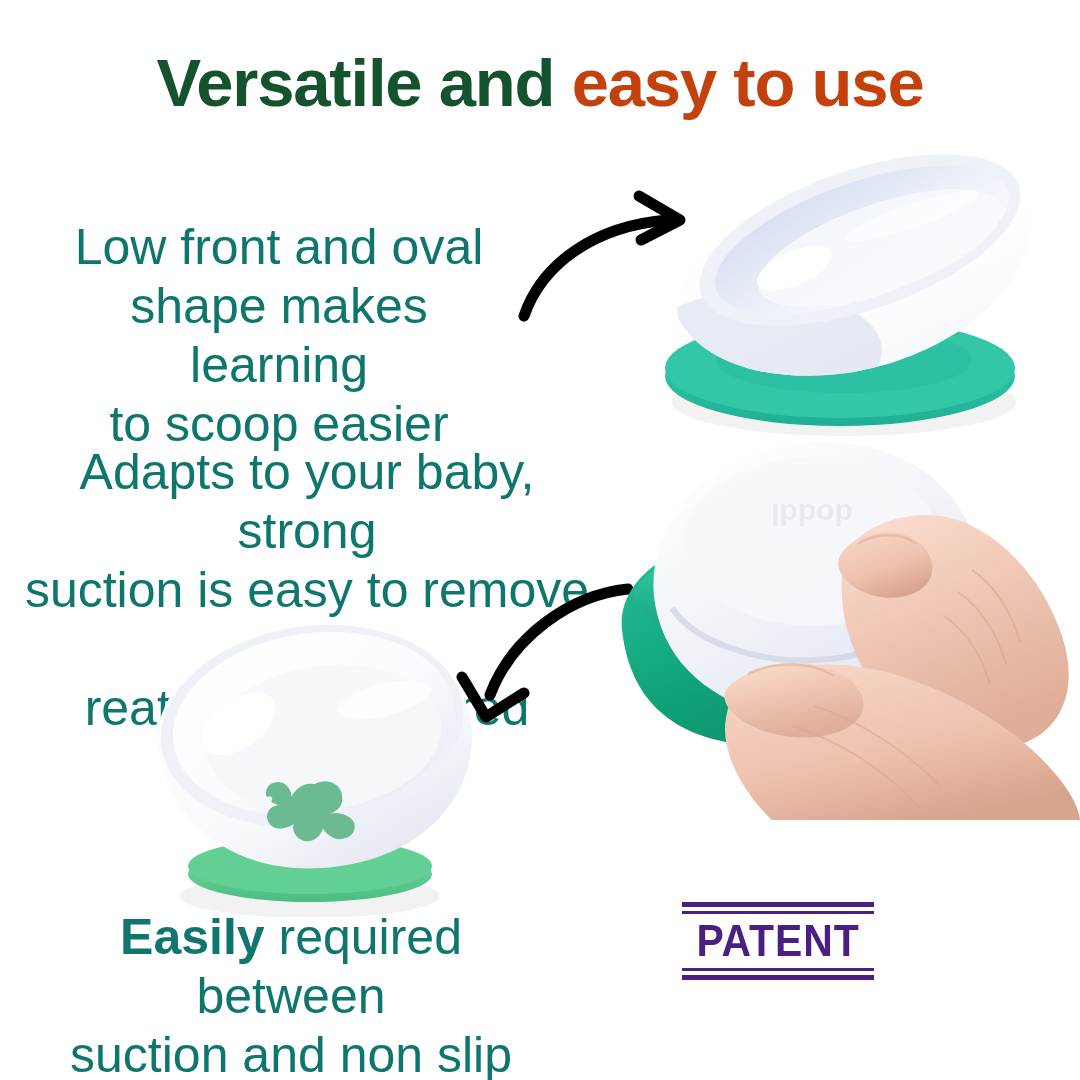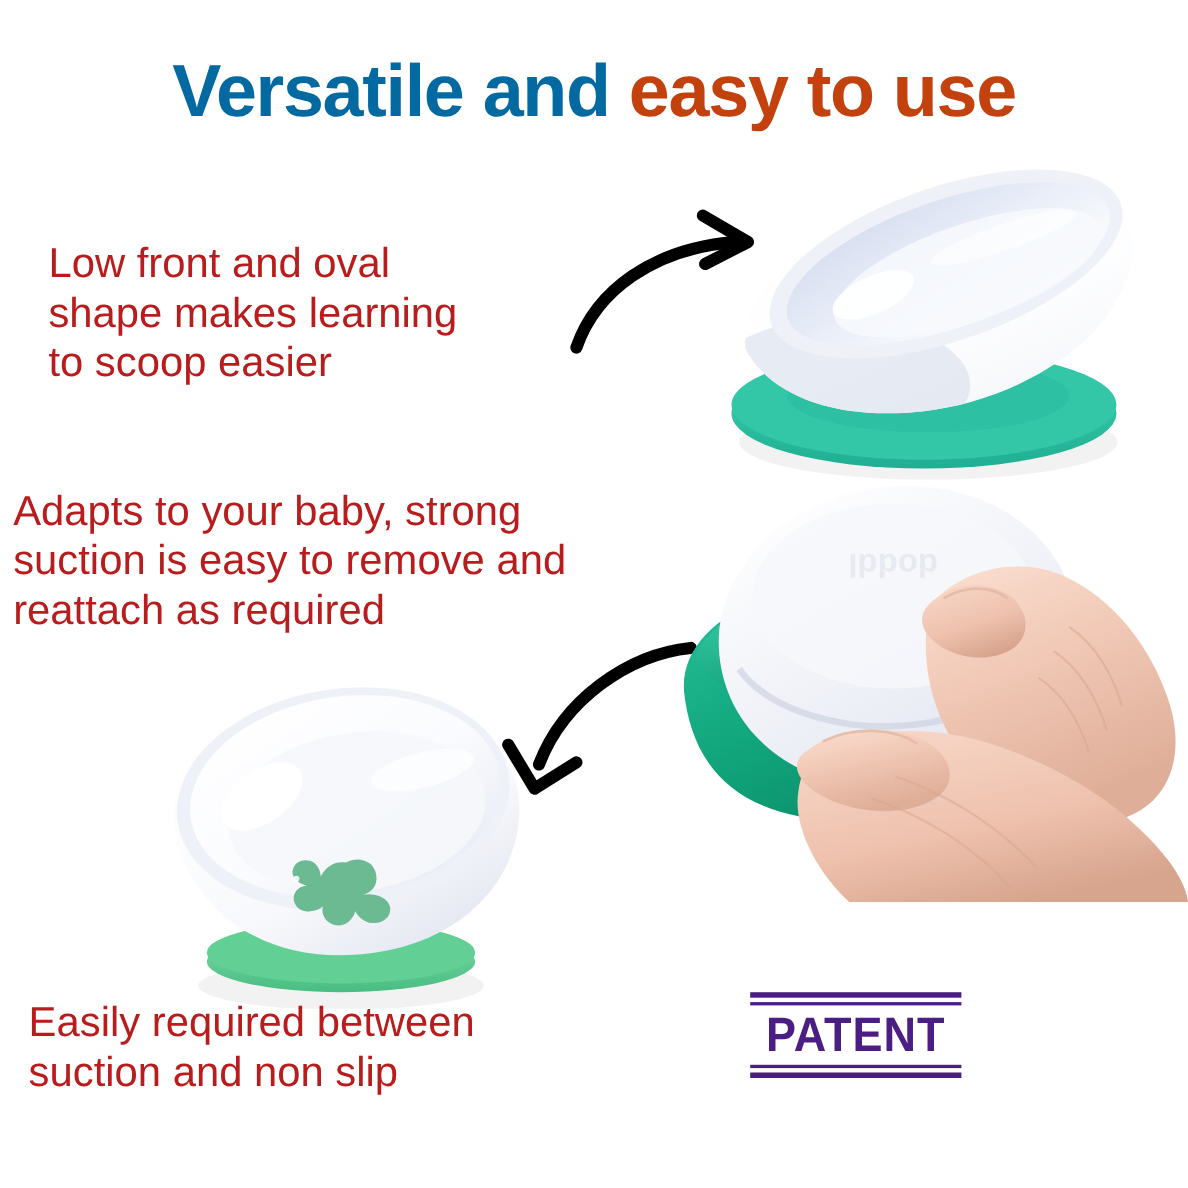--- a/index.html
+++ b/index.html
@@ -17,37 +17,37 @@
   .title {
     position:absolute;
     top:48px; left:0; width:1080px;
     text-align:center;
     font-size:67px;
     font-weight:bold;
     letter-spacing:-1.2px;
     white-space:nowrap;
     line-height:1.05;
   }
-  .title .t-dark  { color:#0369a1; }
+  .title .t-dark  { color:#14532d; }
   .title .t-accent{ color:#c2410c; }
 
   
   .callout {
     position:absolute;
-    text-align:left;
-    font-size:38px;
+    text-align:center;
+    font-size:50px;
     line-height:1.18;
-    color:#b91c1c;
+    color:#0f766e;
     font-weight:400;
     white-space:pre-line;
   }
   #callout-scoop   { top:218px; left:44px;  width:470px; }
   #callout-suction { top:443px; left:12px;  width:590px; }
   #callout-convert { top:908px; left:26px;  width:530px; }
-  #callout-convert .strong { font-weight:normal; }
+  #callout-convert .strong { font-weight:bold; }
 
   
   .arrow { position:absolute; pointer-events:none; }
   #arrow-to-top-bowl { left:508px; top:178px; width:220px; height:150px; }
   #arrow-to-bottom-bowl { left:420px; top:565px; width:240px; height:170px; }
 
   
   .product { position:absolute; }
 
   #product-angled-bowl { left:612px; top:150px;  width:440px; height:290px; }

